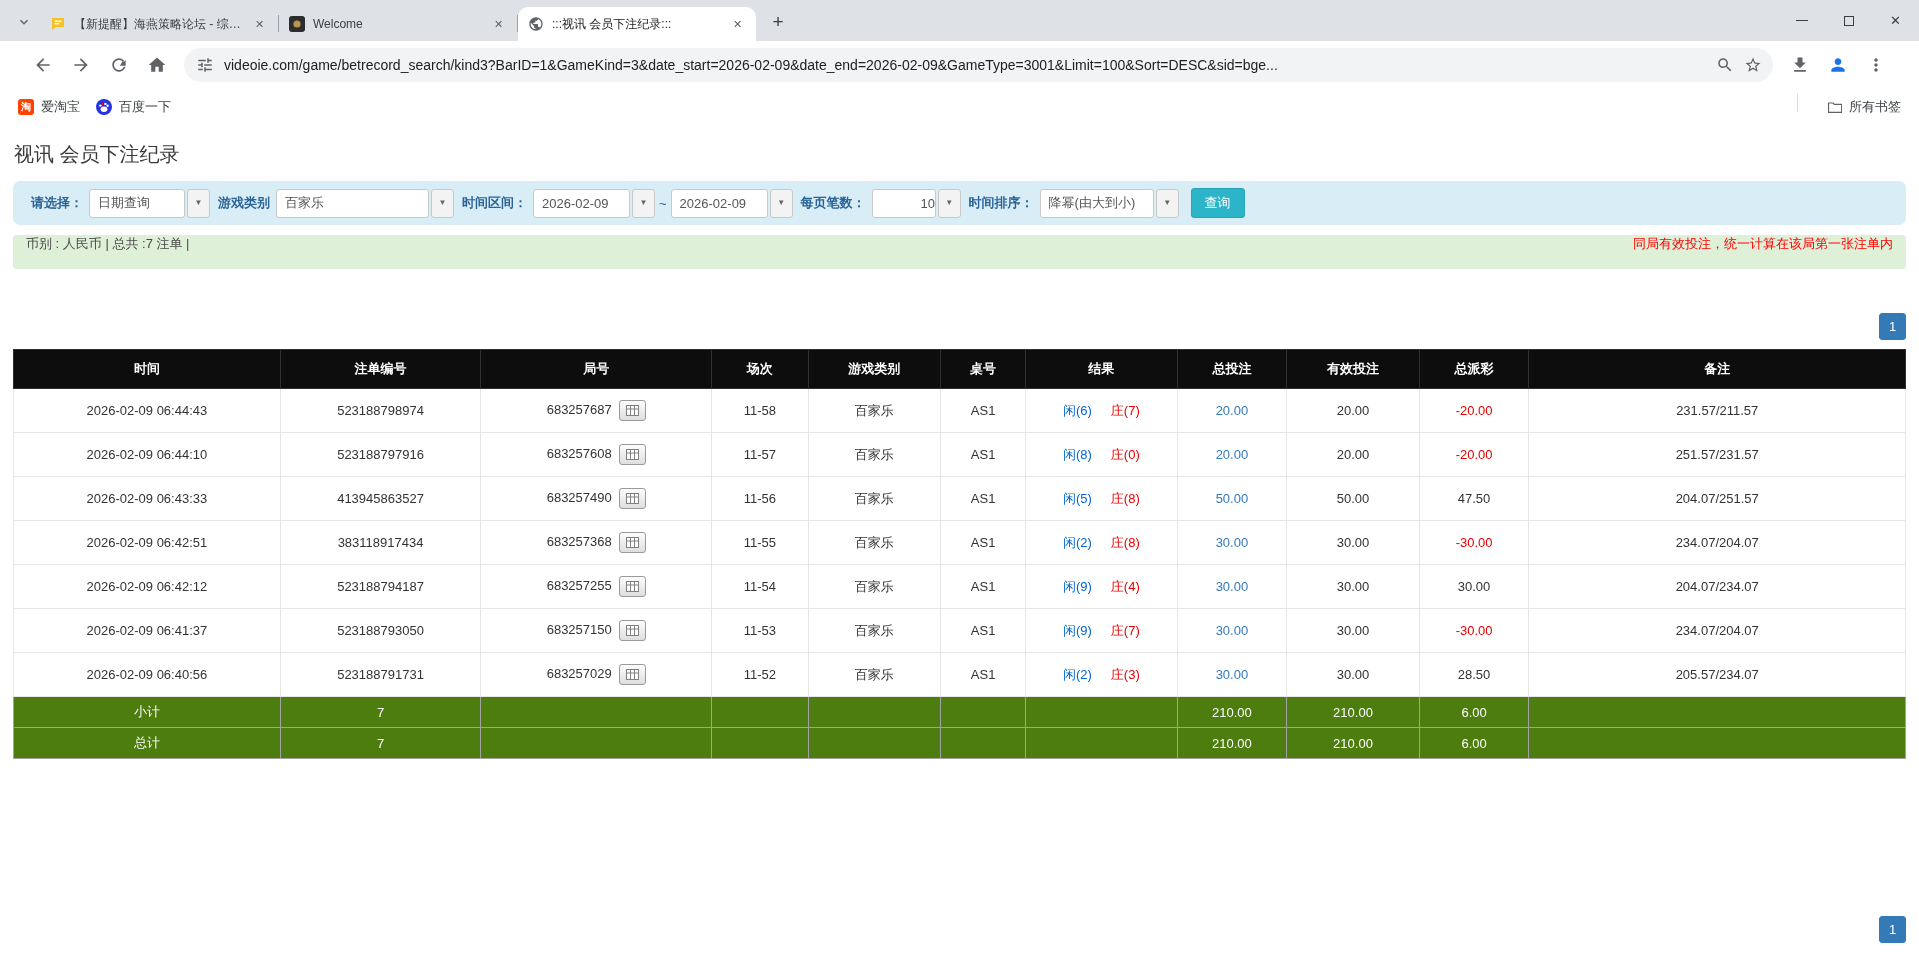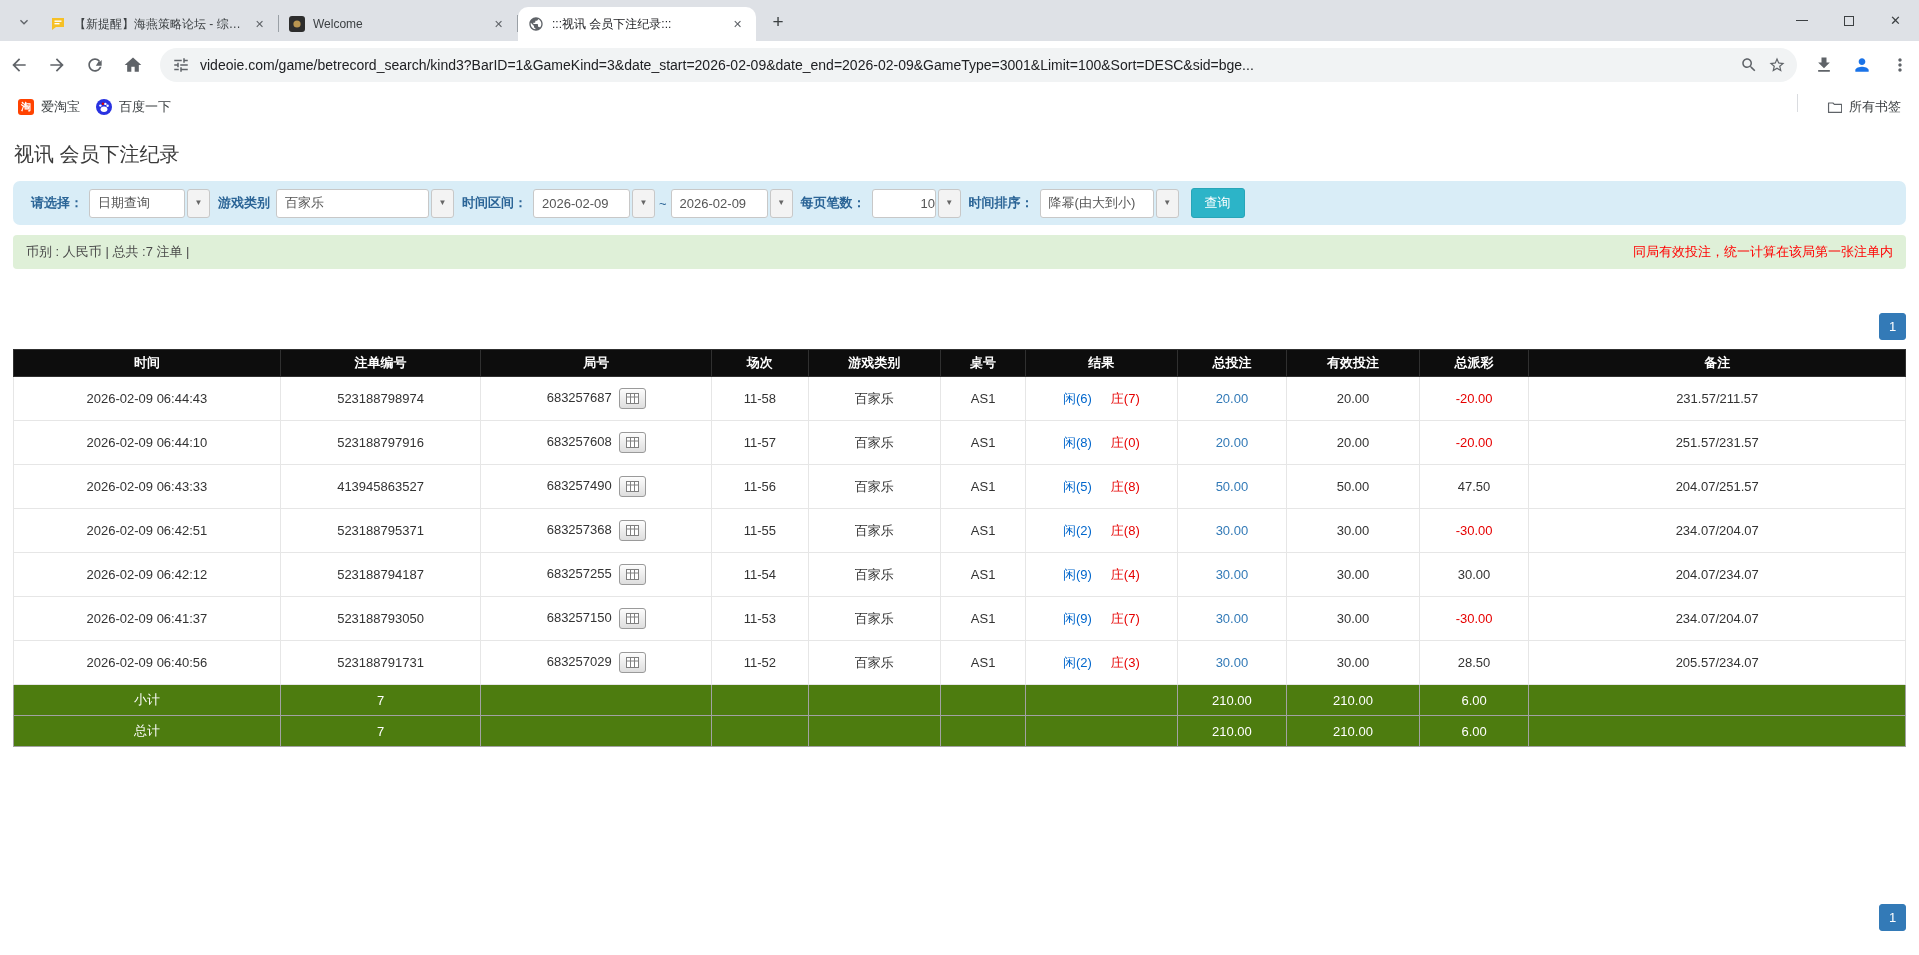--- a/index.html
+++ b/index.html
@@ -15,21 +15,21 @@
   .fav svg { width:16px; height:16px; }
   .tab-title { flex:1; overflow:hidden; white-space:nowrap; text-overflow:ellipsis; }
   .tab-close { width:17px; height:17px; flex:none; border-radius:50%; display:flex; align-items:center; justify-content:center; font-size:11px; color:#5f6368; margin-left:6px; cursor:pointer; }
   .tab-sep { width:1px; height:17px; background:#9aa0a6; margin-bottom:9px; }
   .newtab { width:28px; height:28px; margin:0 0 5px 8px; border-radius:50%; display:flex; align-items:center; justify-content:center; font-size:19px; color:#3c4043; cursor:pointer; }
   .wincontrols { position:absolute; right:0; top:0; height:41px; display:flex; }
   .winbtn { width:47px; height:41px; display:flex; align-items:center; justify-content:center; color:#3c4043; font-size:13px; cursor:pointer; }
   .min-glyph { width:12px; height:1px; background:#3c4043; display:block; }
   .max-glyph { width:10px; height:10px; border:1.3px solid #3c4043; display:block; }
 
-  .toolbar { height:48px; background:#fff; display:flex; align-items:center; padding:0 0; }
+  .toolbar { height:48px; background:#fff; display:flex; align-items:center; padding:0 24px; }
   .navbtn { width:34px; height:34px; border:none; background:transparent; border-radius:50%; display:flex; align-items:center; justify-content:center; margin:0 2px; cursor:pointer; }
   .navbtn svg { width:20px; height:20px; fill:#5f6368; }
   .omnibox { flex:1; min-width:0; height:34px; background:#f1f3f4; border-radius:17px; margin:0 8px; display:flex; align-items:center; padding:0 6px 0 12px; cursor:text; }
   .obx-lead svg { width:18px; height:18px; fill:#5f6368; display:block; }
   .url { flex:1; min-width:0; font-size:14px; color:#202124; white-space:nowrap; overflow:hidden; margin:0 10px; }
   .obx-icon { width:28px; height:28px; flex:none; display:flex; align-items:center; justify-content:center; border-radius:50%; cursor:pointer; }
   .obx-icon svg { width:18px; height:18px; fill:#5f6368; }
   .profile svg { fill:#1a73e8; }
 
   .bookmarksbar { height:35px; background:#fff; display:flex; align-items:center; padding:0 10px; font-size:13px; color:#3c4043; }
@@ -46,29 +46,29 @@
   .filterbar { margin:2px 13px 0; background:#d9edf7; border-radius:7px; min-height:44px; display:flex; align-items:center; padding:7px 10px; font-size:13px; }
   .flabel { color:#2a6496; font-weight:bold; white-space:nowrap; margin:0 6px 0 8px; }
   .combo { display:flex; align-items:center; }
   .combo-input { height:29px; background:#fff; border:1px solid #c8c8c8; border-radius:3px; display:flex; align-items:center; padding:0 8px; color:#555; cursor:text; white-space:nowrap; overflow:hidden; }
   .combo-btn { width:23px; height:29px; margin-left:2px; background:#f3f3f3; border:1px solid #c8c8c8; border-radius:3px; display:flex; align-items:center; justify-content:center; color:#666; cursor:pointer; }
   .combo-btn i { font-style:normal; font-size:8px; line-height:1; }
   .w-select { width:96px; } .w-game { width:153px; } .w-date { width:97px; } .w-pp { width:64px;padding-left:48px; } .w-sort { width:114px; }
   .tilde { color:#2a6496; margin:0 4px; }
   .search-btn { margin-left:12px; height:30px; padding:0 13px; background:#2cb4c8; color:#fff; border:1px solid #28a5b8; border-radius:3px; font-size:13px; cursor:pointer; }
 
-  .summarybar { margin:10px 13px 0; background:#dff0d8; border-radius:4px; height:34px; display:flex; align-items:center; justify-content:space-between; padding:0 13px; font-size:13px; color:#4a4a4a; }
+  .summarybar { margin:10px 13px 0; background:#dff0d8; border-radius:4px; height:34px; display:flex; align-items:flex-start; justify-content:space-between; padding:0 13px; font-size:13px; color:#4a4a4a; }
   .red-note { color:#ff0000; }
 
   .pager { display:flex; justify-content:flex-end; margin:44px 13px 9px; }
   .pager.bottom { margin-top:157px; }
   .pagebtn { min-width:27px; height:27px; background:#337ab7; border:1px solid #337ab7; color:#fff; border-radius:3px; font-size:13px; cursor:pointer; }
 
   table.records { width:1893px; margin:0 13px; border-collapse:collapse; table-layout:fixed; font-size:13px; }
-  .records thead th { background:#0d0d0d; color:#fff; height:27px; font-weight:bold; border:1px solid #303030; text-align:center; }
+  .records thead th { background:#0d0d0d; color:#fff; height:39px; font-weight:bold; border:1px solid #303030; text-align:center; }
   .records tbody td { height:44px; text-align:center; color:#333; border:1px solid #e6e6e6; background:#fff; }
   .records tfoot td { height:31px; text-align:center; color:#fff; background:#4d7c0f; border:1px solid #a2a2a2; }
   .records td.blue { color:#337ab7; cursor:pointer; }
   .records td.payout.neg { color:#e60000; }
   .result-p { color:#0066cc; margin-right:19px; }
   .result-b { color:#e60000; }
   .round-btn { width:27px; height:21px; margin-left:7px; background:linear-gradient(#fdfdfd,#dedede); border:1px solid #9a9a9a; border-radius:3px; display:inline-flex; align-items:center; justify-content:center; vertical-align:middle; cursor:pointer; }
 </style>
 </head>
 <body>
@@ -379,21 +379,21 @@
     <td>
       <span class="result-p">闲(5)</span><span class="result-b">庄(8)</span>
     </td>
     <td class="blue">50.00</td>
     <td>50.00</td>
     <td class="payout">47.50</td>
     <td>204.07/251.57</td>
   </tr>
         <tr>
     <td>2026-02-09 06:42:51</td>
-    <td>523188795371</td>
+    <td>383118917434</td>
     <td>
       <span>683257368</span><button class="round-btn">
               <svg width="13" height="11" viewBox="0 0 13 11">
                 <rect x="0.5" y="0.5" width="12" height="10" fill="#fff" stroke="#808080"></rect>
                 <line x1="0.5" y1="4" x2="12.5" y2="4" stroke="#808080"></line>
                 <line x1="4.5" y1="0.5" x2="4.5" y2="10.5" stroke="#808080"></line>
                 <line x1="8.5" y1="0.5" x2="8.5" y2="10.5" stroke="#808080"></line>
               </svg>
             </button>
     </td>

